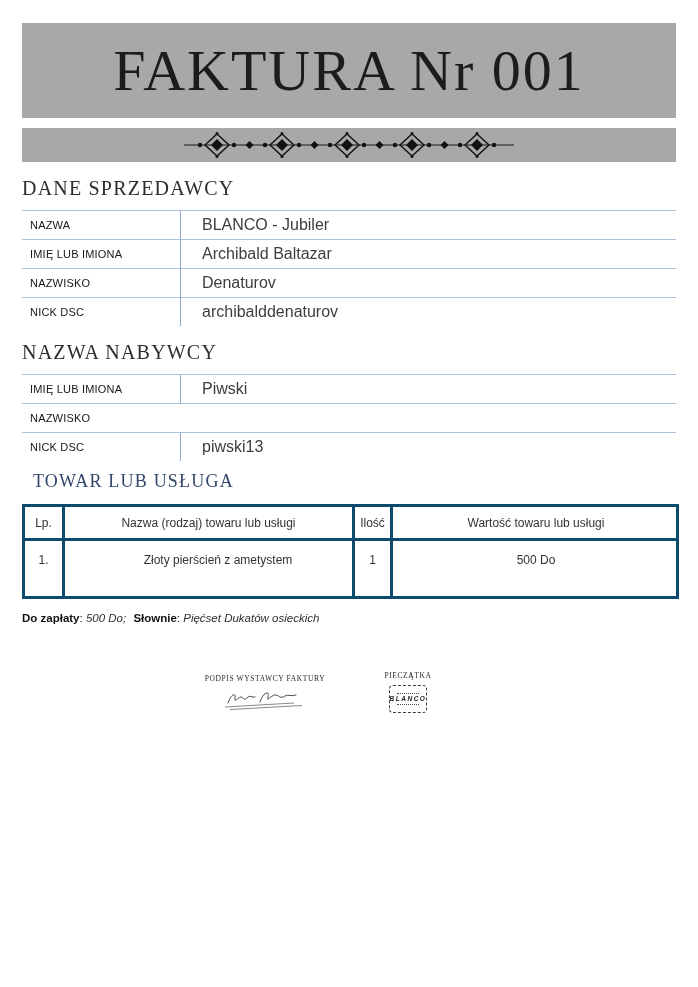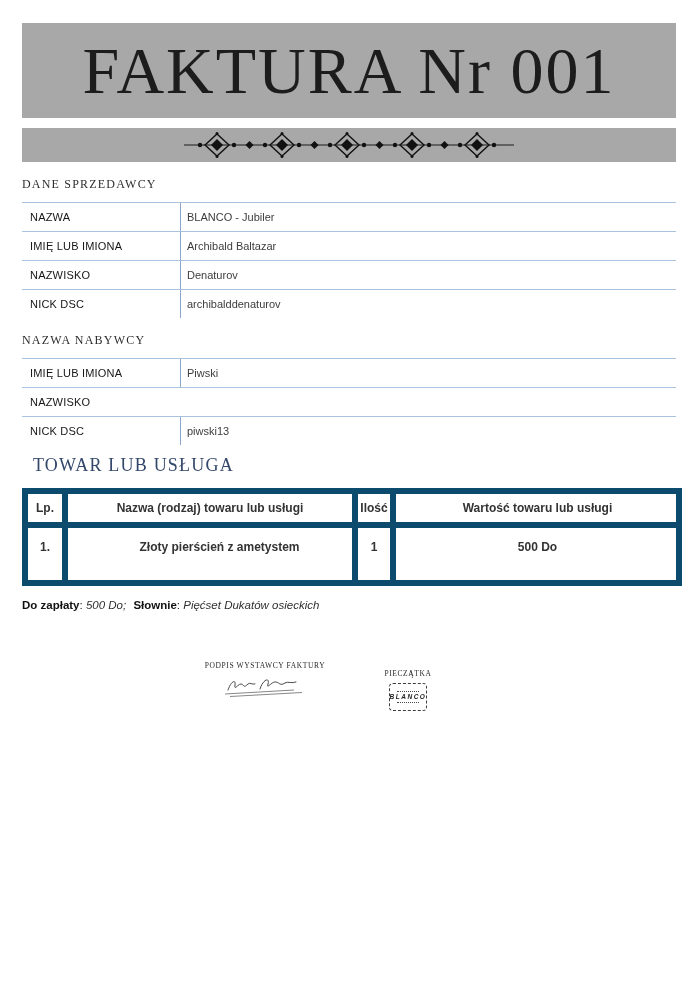--- a/index.html
+++ b/index.html
@@ -16,35 +16,35 @@
   
   .band{background:#a8a8a8;}
   .title-band{
     height:95px;
     display:flex;align-items:center;justify-content:center;
   }
   .title-band h1{
     margin:0;
     font-family:"Liberation Serif", serif;
     font-weight:400;
-    font-size:66px;
+    font-size:58px;
     letter-spacing:2px;
     color:#1c1c1c;
     white-space:nowrap;
   }
   .ornament-band{
     height:34px;
     margin-top:10px;
     display:flex;align-items:center;justify-content:center;
   }
   
   .section-heading{
     font-family:"Liberation Serif", serif;
     font-weight:400;
-    font-size:12px;
+    font-size:20px;
     letter-spacing:1.2px;
     color:#2d2d2d;
     margin:15px 0 10px 0;
   }
   .section-heading.navy{
     color:#33476b;
     font-size:18px;
     margin:10px 0 12px 11px;
   }
   
@@ -66,34 +66,34 @@
     font-weight:normal;
     color:#161616;
     padding-left:8px;
     box-sizing:border-box;
     letter-spacing:0.2px;
   }
   .info-value{
     flex:1;
     display:flex;align-items:center;
     border-left:1.5px solid #8aa6c9;
-    font-size:11px;
+    font-size:16px;
     color:#3d3d3d;
-    padding-left:6px;
+    padding-left:21px;
     box-sizing:border-box;
   }
   
   table.items{
     border-collapse:collapse;
     width:654px;
     table-layout:fixed;
   }
   table.items th, table.items td{
-    border:6px solid #0c4a6e;
-    font-weight:bold;
+    border:3px solid #0c4a6e;
+    font-weight:normal;
     font-size:12px;
     color:#333333;
     box-sizing:border-box;
   }
   table.items th{height:34px;text-align:center;vertical-align:middle;}
   table.items td{height:58px;vertical-align:top;padding-top:12px;text-align:center;}
   .col-lp{width:40px;}
   .col-name{width:290px;}
   .col-qty{width:38px;}
   .col-val{width:286px;}
@@ -117,21 +117,21 @@
     height:70px;
     margin-top:40px;
   }
   .sign-block{
     position:absolute;
     left:143px;top:8px;width:200px;
     text-align:center;
   }
   .stamp-block{
     position:absolute;
-    left:346px;top:16px;width:80px;
+    left:346px;top:5px;width:80px;
     text-align:center;
   }
   .small-caps-label{
     font-family:"Liberation Serif", serif;
     font-size:7.5px;
     letter-spacing:0.6px;
     color:#2a2a2a;
     margin-bottom:5px;
   }
   .signature-svg{display:block;margin:0 auto;}

